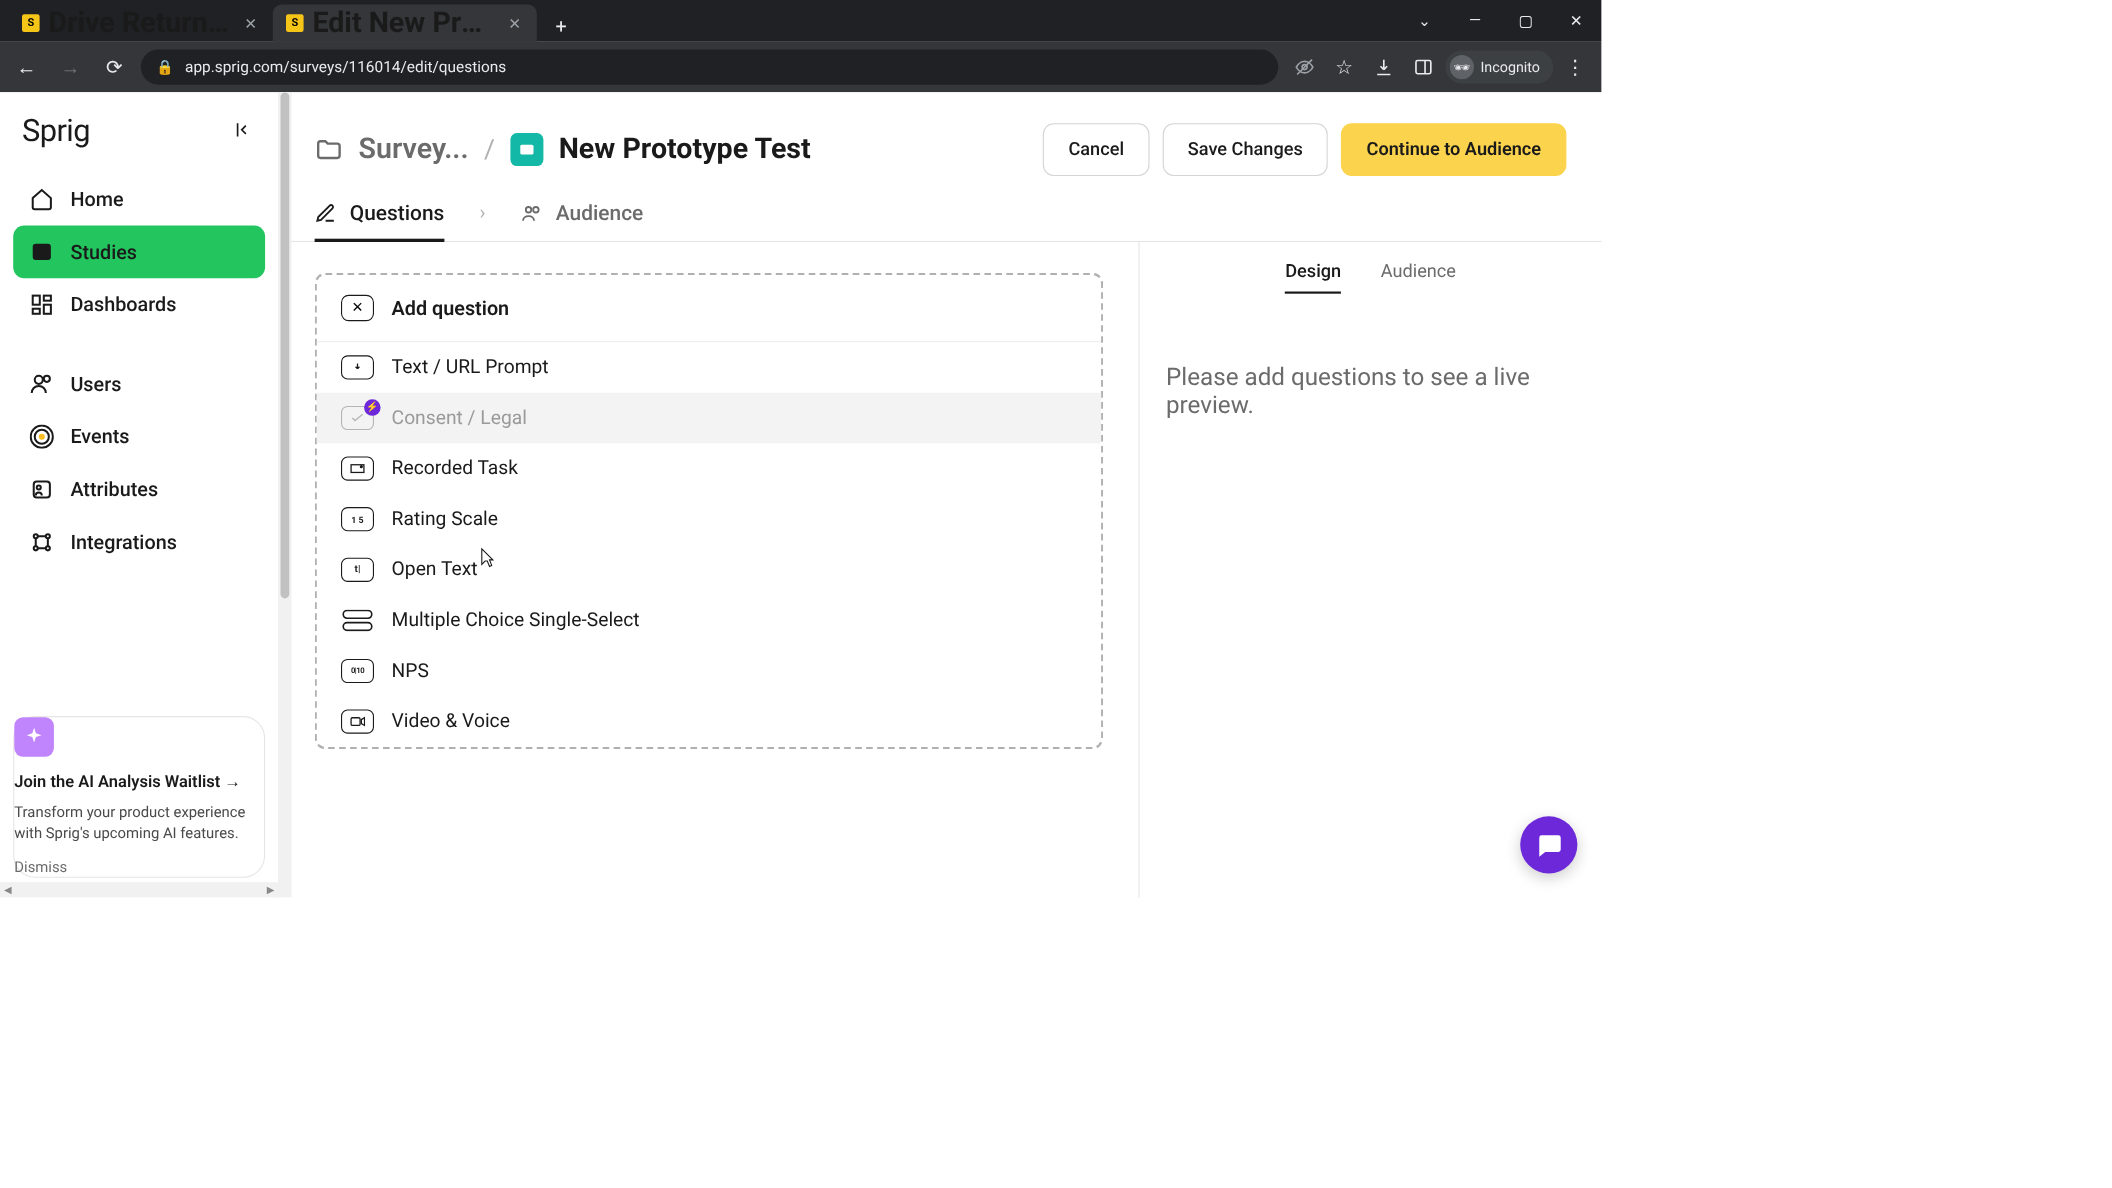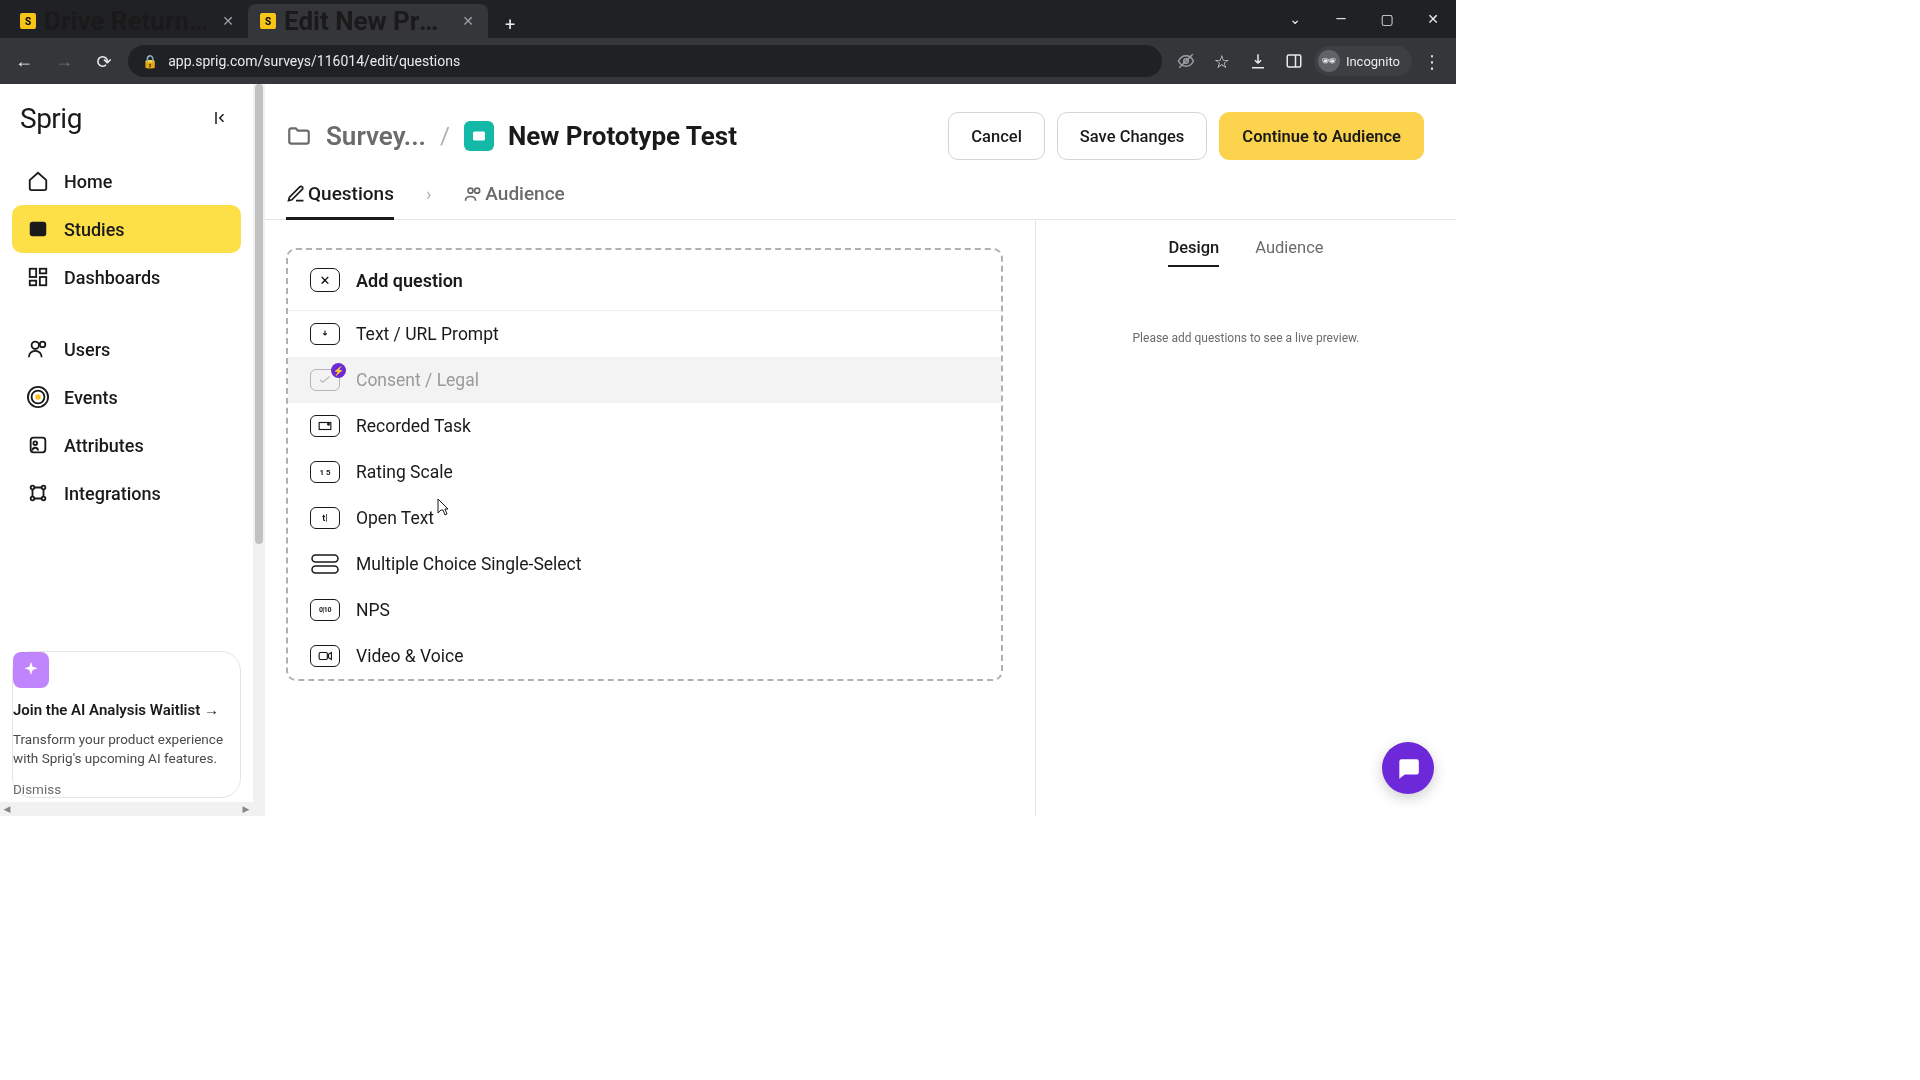--- a/index.html
+++ b/index.html
@@ -29,21 +29,21 @@
 .viewport { position: absolute; top: 84px; left: 0; right: 0; bottom: 0; background: #fafafa; display: flex; }
 
 
 .sidebar { width: 254px; background: #fff; border-right: 1px solid #e5e5e5; display: flex; flex-direction: column; padding: 18px 12px; position: relative; }
 .sidebar-scroll { position: absolute; top: 0; right: -12px; width: 12px; height: 100%; background: #f1f1f1; }
 .sidebar-scroll .thumb { position: absolute; top: 0; left: 2px; width: 8px; height: 460px; background: #c1c1c1; border-radius: 4px; }
 .logo-row { display: flex; align-items: center; justify-content: space-between; padding: 0 8px 22px 8px; }
 .logo { font-size: 28px; font-weight: 400; letter-spacing: -0.5px; color: #1a1a1a; }
 .collapse-icon { width: 20px; height: 20px; color: #1a1a1a; }
 .nav-item { display: flex; align-items: center; gap: 14px; padding: 12px 14px; border-radius: 10px; font-size: 18px; font-weight: 500; color: #1a1a1a; cursor: pointer; }
-.nav-item.active { background: #fde047; }
+.nav-item.active { background: #22c55e; }
 .nav-item .nav-icon { width: 24px; height: 24px; display: flex; align-items: center; justify-content: center; }
 .nav-sep { height: 24px; }
 .ai-card { margin-top: auto; border: 1px solid #e5e5e5; border-radius: 20px; padding: 0; }
 .ai-card .ai-icon { width: 36px; height: 36px; background: #c084fc; border-radius: 8px; display: flex; align-items: center; justify-content: center; color: #fff; margin-bottom: 12px; }
 .ai-card .ai-title { font-size: 15px; font-weight: 600; line-height: 1.35; margin-bottom: 10px; color: #1a1a1a; }
 .ai-card .ai-body { font-size: 13.5px; line-height: 1.45; color: #4a4a4a; margin-bottom: 12px; }
 .ai-card .ai-dismiss { font-size: 13.5px; color: #6b6b6b; cursor: pointer; }
 
 
 .hscroll { position: absolute; left: 0; right: 0; bottom: 0; height: 14px; background: #f1f1f1; display: flex; align-items: center; }
@@ -56,21 +56,21 @@
 .crumb-folder { color: #6b6b6b; }
 .crumb { font-size: 26px; font-weight: 600; color: #6b6b6b; }
 .crumb-sep { font-size: 24px; color: #b0b0b0; }
 .crumb-icon { width: 30px; height: 30px; background: #14b8a6; border-radius: 6px; display: flex; align-items: center; justify-content: center; color: #fff; }
 .title { font-size: 26px; font-weight: 700; color: #1a1a1a; }
 .header-actions { margin-left: auto; display: flex; gap: 12px; padding-left: 28px; }
 .btn { height: 48px; padding: 0 22px; border-radius: 10px; border: 1px solid #d4d4d4; background: #fff; font-size: 16.5px; font-weight: 500; color: #1a1a1a; display: flex; align-items: center; cursor: pointer; }
 .btn.primary { background: #fcd34d; border-color: #fcd34d; font-weight: 600; }
 
 .tabs { display: flex; gap: 32px; padding: 22px 32px 0 32px; border-bottom: 1px solid #e5e5e5; }
-.tab-item { display: flex; align-items: center; gap: 2px; padding-bottom: 14px; font-size: 19px; font-weight: 500; color: #6b6b6b; position: relative; cursor: pointer; }
+.tab-item { display: flex; align-items: center; gap: 12px; padding-bottom: 14px; font-size: 19px; font-weight: 500; color: #6b6b6b; position: relative; cursor: pointer; }
 .tab-item.active { color: #1a1a1a; }
 .tab-item.active::after { content: ""; position: absolute; left: 0; right: 0; bottom: -1px; height: 3px; background: #1a1a1a; }
 .tab-sep { color: #b0b0b0; font-size: 18px; align-self: center; padding-bottom: 14px; }
 
 .content-row { flex: 1; display: flex; }
 .builder { flex: 1; padding: 28px 32px; border-right: 1px solid #e5e5e5; }
 .add-panel { border: 2px dashed #b0b0b0; border-radius: 10px; padding: 0; background: #fff; }
 .add-head { display: flex; align-items: center; gap: 16px; padding: 18px 22px; border-bottom: 1px solid #eee; }
 .close-chip { width: 30px; height: 24px; border: 1.5px solid #1a1a1a; border-radius: 7px; display: flex; align-items: center; justify-content: center; font-size: 13px; }
 .add-title { font-size: 18px; font-weight: 600; color: #1a1a1a; }
@@ -80,21 +80,21 @@
 .qtype.hover .qicon { color: #b5b5b5; }
 .qtype .badge-dot { position: absolute; top: -7px; right: -7px; width: 15px; height: 15px; background: #6d28d9; border-radius: 50%; display: flex; align-items: center; justify-content: center; color: #fff; font-size: 9px; }
 .cursor-pointer { position: absolute; left: 433px; top: 414px; font-size: 15px; color: #1a1a1a; pointer-events: none; }
 
 
 .preview { width: 420px; padding: 18px 24px; display: flex; flex-direction: column; align-items: center; }
 .preview-tabs { display: flex; gap: 36px; margin-bottom: 24px; }
 .ptab { font-size: 16.5px; color: #6b6b6b; padding-bottom: 10px; cursor: pointer; position: relative; }
 .ptab.active { color: #1a1a1a; font-weight: 500; }
 .ptab.active::after { content: ""; position: absolute; left: 0; right: 0; bottom: 0; height: 2px; background: #1a1a1a; }
-.preview-msg { font-size: 12px; color: #6b6b6b; margin-top: 40px; text-align: center; }
+.preview-msg { font-size: 22px; color: #6b6b6b; margin-top: 40px; text-align: left; }
 
 
 .chat-fab { position: absolute; right: 22px; bottom: 22px; width: 52px; height: 52px; background: #6d28d9; border-radius: 50%; display: flex; align-items: center; justify-content: center; color: #fff; font-size: 22px; box-shadow: 0 4px 14px rgba(0,0,0,.2); }
 
 svg { display: block; }
 </style>
 </head>
 <body>
 
 <div class="browser-tabs">

